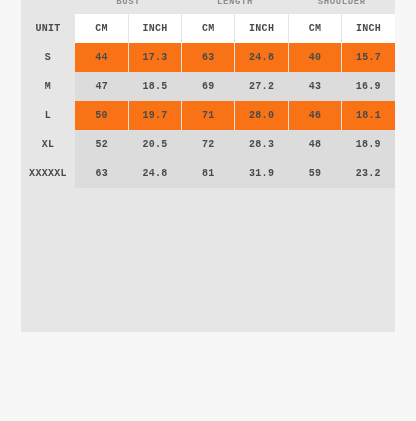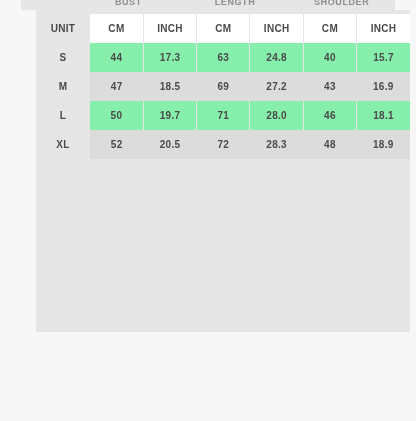--- a/index.html
+++ b/index.html
@@ -12,20 +12,21 @@
     background: #f7f7f7;
     font-family: "Liberation Sans", sans-serif;
     overflow: hidden;
   }
 
   #page {
     position: relative;
     width: 416px;
     height: 421px;
     background: #f7f7f7;
+    font-family: Liberation Mono, monospace;
   }
 
   
   #group-header-row {
     position: absolute;
     left: 21px;
     top: -6px;
     width: 374px;
     height: 16px;
     display: flex;
@@ -51,21 +52,20 @@
   
   #size-table-container {
     position: absolute;
     left: 21px;
     top: 10px;
     width: 374px;
     height: 322px;
     background: #e6e6e6;
     box-sizing: border-box;
     padding: 4px 0 8px 0;
-    margin-left: 15px;
   }
 
   table#size-table {
     width: 100%;
     border-collapse: collapse;
     table-layout: fixed;
   }
 
   table#size-table td,
   table#size-table th {
@@ -101,21 +101,21 @@
   }
   tr.header-row th.data-cell.last { border-right: none; }
 
   
   tr.row-shaded td.data-cell {
     background: #dcdcdc;
     border-right: none;
   }
   
   tr.row-plain td.data-cell {
-    background: #86efac;
+    background: #f97316;
     border-right: 1px solid #e6e6e6;
   }
   tr.row-plain td.data-cell.last { border-right: none; }
 </style>
 </head>
 <body>
 
 <div id="page">
 
   <div id="group-header-row">
@@ -177,17 +177,26 @@
           </tr>
           <tr class="row-shaded">
             <td class="unit-cell">XL</td>
             <td class="data-cell">52</td>
             <td class="data-cell">20.5</td>
             <td class="data-cell">72</td>
             <td class="data-cell">28.3</td>
             <td class="data-cell">48</td>
             <td class="data-cell last">18.9</td>
           </tr>
+          <tr class="row-shaded">
+            <td class="unit-cell">XXXXXL</td>
+            <td class="data-cell">63</td>
+            <td class="data-cell">24.8</td>
+            <td class="data-cell">81</td>
+            <td class="data-cell">31.9</td>
+            <td class="data-cell">59</td>
+            <td class="data-cell last">23.2</td>
+          </tr>
         </tbody>
     </table>
   </div>
 
 </div>
 
 </body></html>

